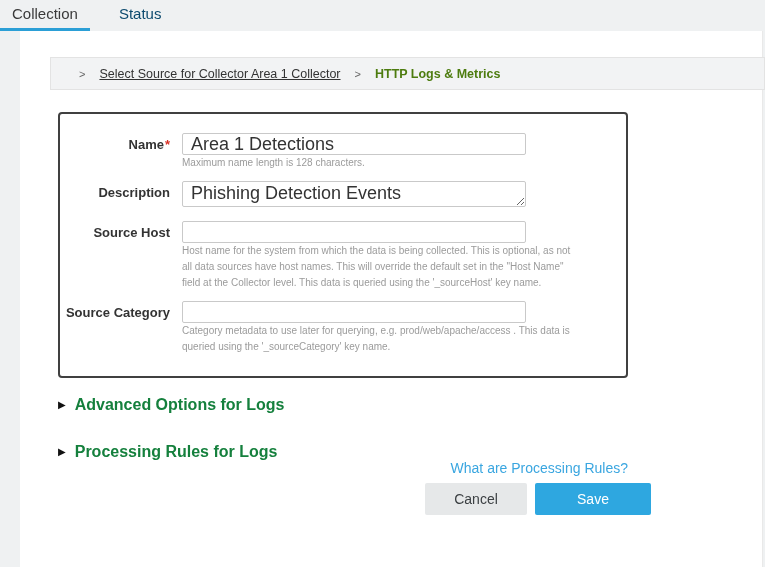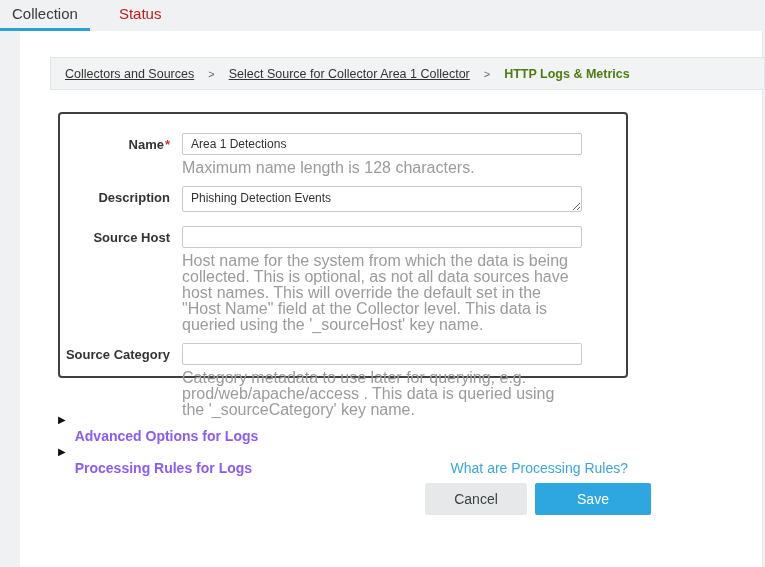--- a/index.html
+++ b/index.html
@@ -13,21 +13,21 @@
     color: #333;
   }
 
   
   .tabbar { position: absolute; top: 0; left: 20; height: 31px; display: flex; }
   .tab {
     position: relative;
     padding: 0 12px;
     font-size: 15px;
     line-height: 28px;
-    color: #b91c1c;
+    color: #0c4a6e;
     cursor: pointer;
     white-space: nowrap;
   }
   .tab.active { color: #3a3a3a; }
   .tab.active::after {
     content: "";
     position: absolute; left: 0; right: 0; bottom: 0;
     height: 3px;
     background: var(--accent, #2b9fd6);
   }
@@ -81,58 +81,57 @@
     text-align: right;
     font-size: 13px;
     font-weight: 700;
     color: #333;
     padding-top: 4px;
     white-space: nowrap;
   }
   .req { color: var(--required, #d93025); margin-left: 1px; }
   .field { margin-left: 12px; }
   .txt {
-    width: 400px; height: 22px;
+    width: 344px; height: 22px;
     border: 1px solid #c9c9c9;
     border-radius: 2px;
     padding: 10px 8px;
     font-family: "Liberation Sans", sans-serif;
-    font-size: 12px;
+    font-size: 18px;
     color: #333;
     outline: none;
     background: #fff;
   }
   textarea.txt {
     height: 26px;
     resize: both;
     overflow: hidden;
     padding-top: 4px;
     line-height: 15px;
   }
   .help {
     width: 398px;
-    margin-top: 5px;
-    font-size: 16px;
+    font-size: 10px;
     line-height: 16px;
     color: #9b9b9b;
   }
 
   
   .section {
     position: absolute;
     left: 58px;
     display: flex;
     align-items: center;
     cursor: pointer;
   }
   .section.advanced { top: 396px; }
   .section.processing { top: 428px; width: 570px; justify-content: space-between; }
   .sec-left { display: flex; align-items: center; }
   .tri { font-size: 10px; color: #111; margin-right: 9px; line-height: 1; }
-  .sec-label { font-size: 14px; font-weight: 700; color: #8b5cf6; margin-top: 32px; }
+  .sec-label { font-size: 16px; font-weight: 700; color: #15803d; }
   .rules-link {
     font-size: 14px;
     color: var(--link, #3aa6e0);
     text-decoration: none;
     cursor: pointer;
     margin-top: 32px;
   }
 
   
   .actions {
@@ -161,21 +160,20 @@
     <span>Collection</span>
   </div>
   <div class="tab">
     <span>Status</span>
   </div>
 </div>
 
 <div class="content"></div>
 
 <div class="breadcrumb">
-  <a>Collectors and Sources</a>
   <span class="sep">&gt;</span>
   <a>Select Source for Collector Area 1 Collector</a>
   <span class="sep">&gt;</span>
   <span class="current">HTTP Logs &amp; Metrics</span>
 </div>
 
 <div class="form-panel">
 
   <div class="row">
     <div class="lbl">

